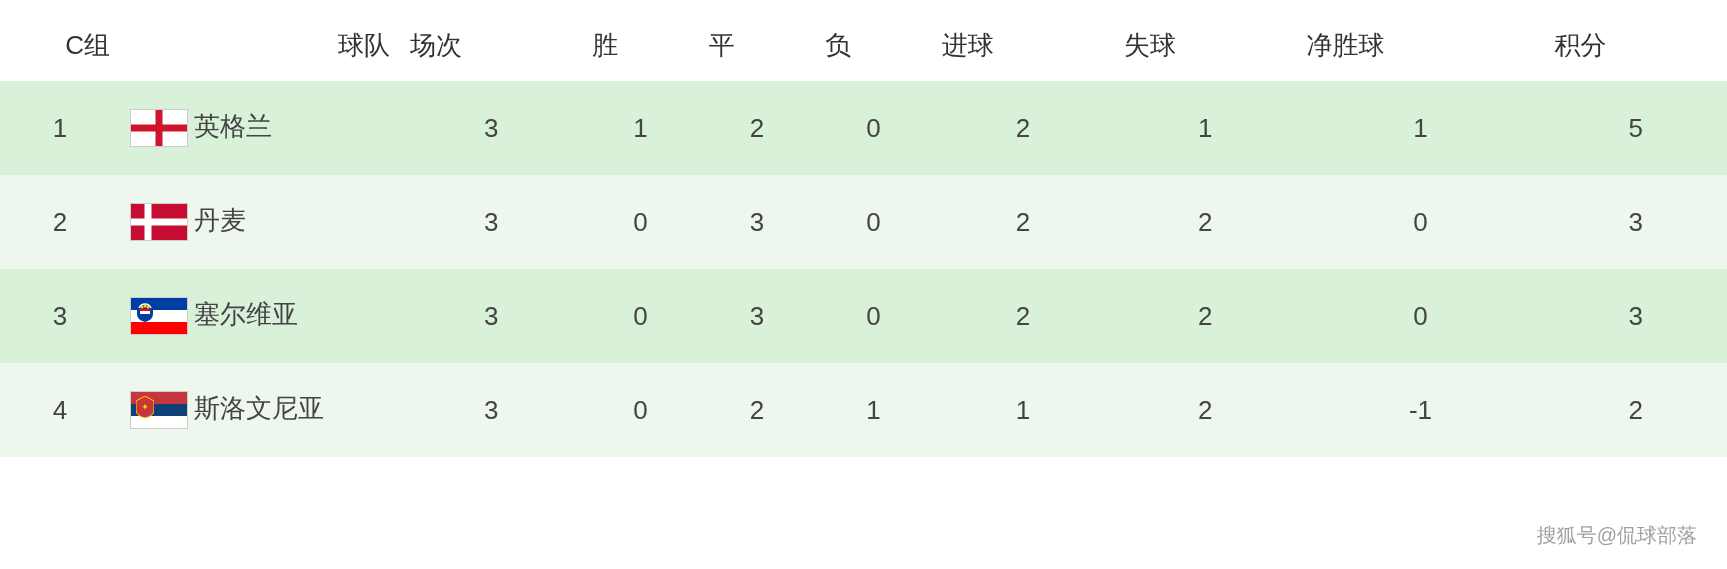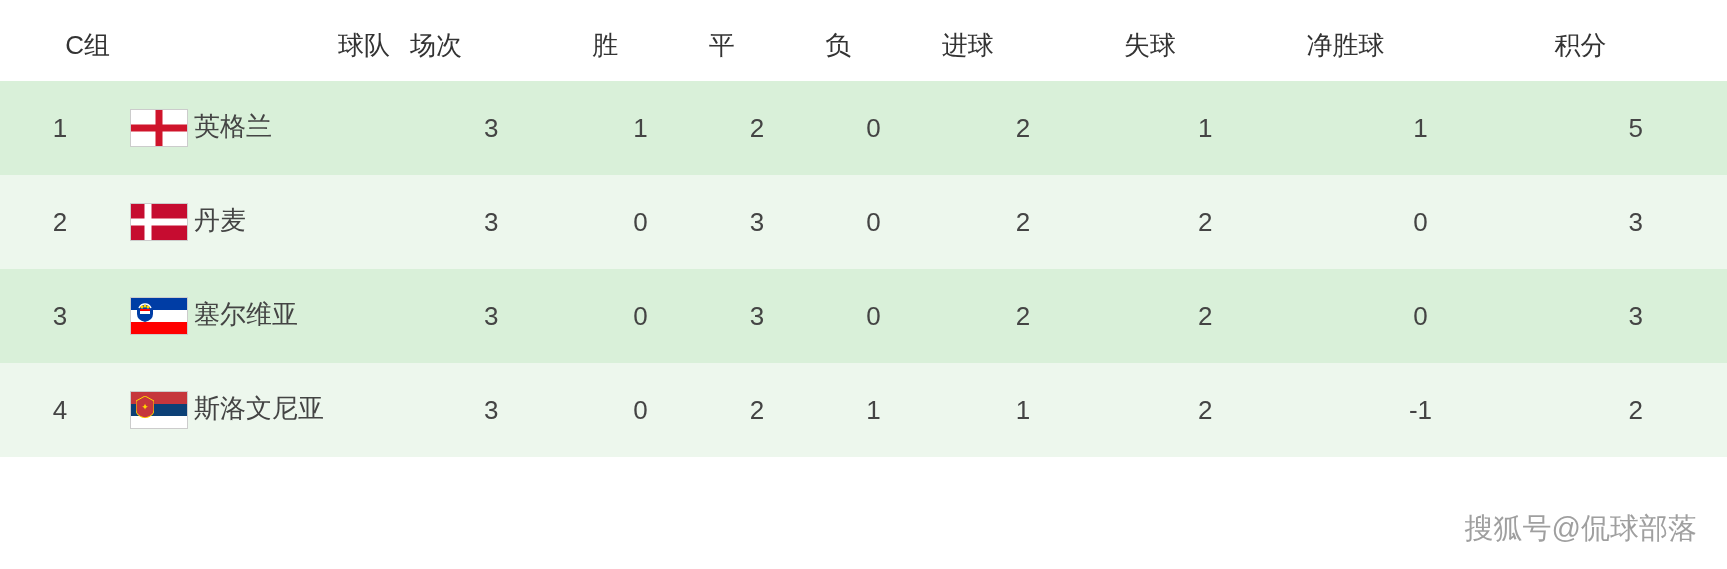--- a/index.html
+++ b/index.html
@@ -161,21 +161,21 @@
         #0C4076 33.3%, #0C4076 66.6%,
         #fff 66.6%, #fff 100%
       );
       position: relative;
     }
 
     .watermark {
       position: fixed;
       bottom: 20px;
       right: 30px;
-      font-size: 29px;
+      font-size: 20px;
       color: #888;
       opacity: 0.8;
     }
   </style>
 </head>
 <body>
 
 <div class="table-container">
   <table>
     <thead>

